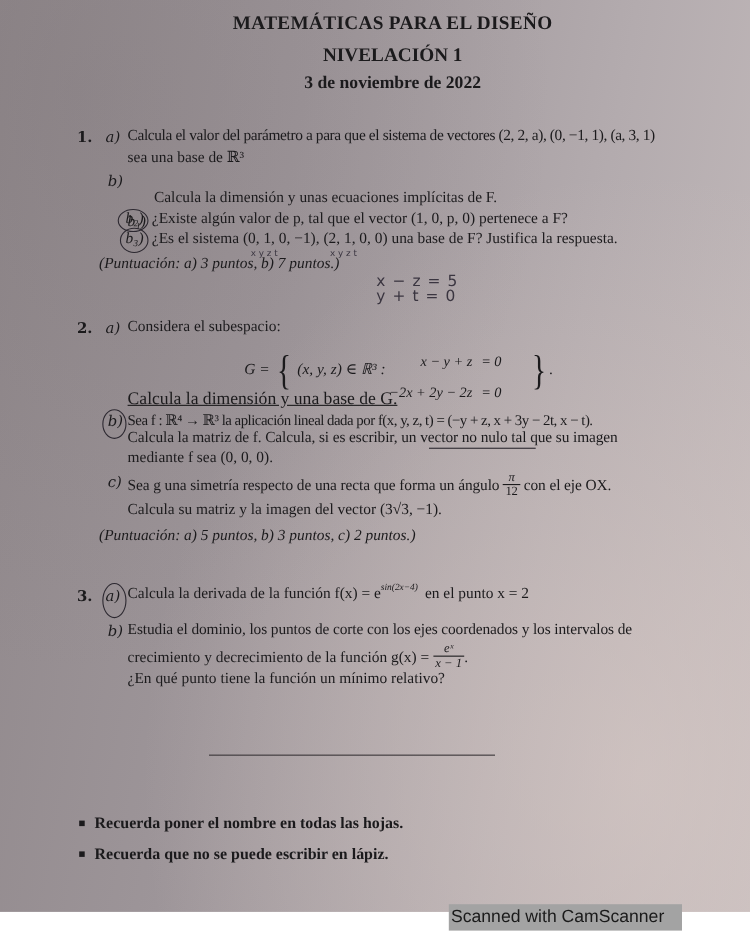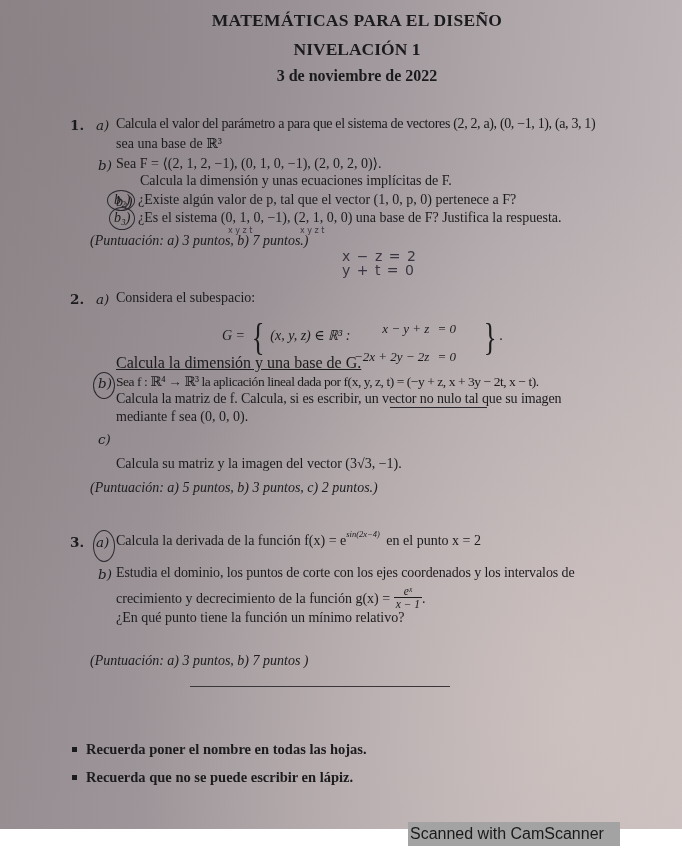--- a/index.html
+++ b/index.html
@@ -57,39 +57,38 @@
   <div class="t center hdr1" style="top:12px;">MATEMÁTICAS PARA EL DISEÑO</div>
   <div class="t center hdr2" style="top:41px;">NIVELACIÓN 1</div>
   <div class="t center hdr3" style="top:68px;">3 de noviembre de 2022</div>
 
   <div class="t bold" style="left:70px; top:117px;">1.</div>
   <div class="t it" style="left:96px; top:117px;">a)</div>
   <div class="t lm" style="left:116px; top:116px; font-size:14px; letter-spacing:-0.35px;">Calcula el valor del parámetro a para que el sistema de vectores (2, 2, a), (0, −1, 1), (a, 3, 1)</div>
   <div class="t lm" style="left:116px; top:136px; font-size:14px;">sea una base de ℝ³</div>
 
   <div class="t it" style="left:98px; top:157px;">b)</div>
-  <div class="t lm" style="left:116px; top:156px; font-size:14px;">Sea F = ⟨(2, 1, 2, −1), (0, 1, 0, −1), (2, 0, 2, 0)⟩.</div>
 
   <div class="t lm it" style="left:116px; top:173px; font-size:14px;margin-top:21px;">b₁)</div>
   <div class="t lm" style="left:140px; top:173px; font-size:14px;">Calcula la dimensión y unas ecuaciones implícitas de F.</div>
 
   <div class="circle" style="left:107px; top:190px; width:26px; height:19px;"></div>
   <div class="t lm it" style="left:114px; top:192px; font-size:14px;">b₂)</div>
   <div class="t lm" style="left:138px; top:192px; font-size:14px;">¿Existe algún valor de p, tal que el vector (1, 0, p, 0) pertenece a F?</div>
 
   <div class="circle" style="left:109px; top:207px; width:24px; height:21px;"></div>
   <div class="t lm it" style="left:114px; top:210px; font-size:14px;">b₃)</div>
   <div class="t lm" style="left:138px; top:210px; font-size:14px;">¿Es el sistema (0, 1, 0, −1), (2, 1, 0, 0) una base de F? Justifica la respuesta.</div>
 
   <div class="hand hand-small" style="left:228px; top:226px;">x  y  z  t</div>
   <div class="hand hand-small" style="left:300px; top:226px;">x  y  z  t</div>
 
   <div class="t lm it" style="left:90px; top:233px; font-size:14px;">(Puntuación: a) 3 puntos, b) 7 puntos.)</div>
 
-  <div class="hand" style="left:342px; top:248px;">x − z = 2</div>
+  <div class="hand" style="left:342px; top:248px;">x − z = 5</div>
   <div class="hand" style="left:342px; top:262px;">y + t = 0</div>
 
   <div class="t bold" style="left:70px; top:291px;">2.</div>
   <div class="t it" style="left:96px; top:291px;">a)</div>
   <div class="t lm" style="left:116px; top:290px; font-size:14px;">Considera el subespacio:</div>
 
   <div class="t lm" style="left:222px; top:309px; height:40px; line-height:40px; font-size:14px;">
     <span class="it">G =</span>
     <span class="brace">{</span>
     <span class="it">(x, y, z) ∈ ℝ³ :</span>
@@ -103,41 +102,45 @@
   <div class="t lm" style="left:116px; top:355px; font-size:16px;text-decoration:underline;">Calcula la dimensión y una base de G.</div>
 
   <div class="circle" style="left:93px; top:372px; width:20px; height:25px;"></div>
   <div class="t it" style="left:98px; top:375px;">b)</div>
   <div class="t lm" style="left:116px; top:374px; font-size:13.5px; letter-spacing:-0.45px;">Sea f : ℝ⁴ → ℝ³ la aplicación lineal dada por f(x, y, z, t) = (−y + z, x + 3y − 2t, x − t).</div>
   <div class="t lm" style="left:116px; top:391px; font-size:14px; letter-spacing:-0.1px;">Calcula la matriz de f. Calcula, si es escribir, un vector no nulo tal que su imagen</div>
   <div class="underline" style="left:390px; top:407px; width:97px;"></div>
   <div class="t lm" style="left:116px; top:409px; font-size:14px;">mediante f sea (0, 0, 0).</div>
 
   <div class="t it" style="left:98px; top:431px;">c)</div>
+  <div class="t lm" style="left:116px; top:430px; font-size:14px; letter-spacing:-0.1px;">
+    <span>Sea g una simetría respecto de una recta que forma un ángulo</span>
+    <span class="frac"><span class="num it">π</span><span class="den">12</span></span>
+    <span>con el eje OX.</span>
+  </div>
   <div class="t lm" style="left:116px; top:456px; font-size:14px;">Calcula su matriz y la imagen del vector (3√3, −1).</div>
 
   <div class="t lm it" style="left:90px; top:480px; font-size:14px;">(Puntuación: a) 5 puntos, b) 3 puntos, c) 2 puntos.)</div>
 
   <div class="t bold" style="left:70px; top:534px;">3.</div>
   <div class="circle" style="left:93px; top:530px; width:20px; height:30px;"></div>
   <div class="t it" style="left:96px; top:534px;">a)</div>
   <div class="t lm" style="left:116px; top:533px; font-size:14px;">
     <span>Calcula la derivada de la función f(x) = e</span><sup class="it" style="font-size:8.5px; position:relative; top:-2px;">sin(2x−4)</sup>
     <span style="margin-left:3px;">en el punto x = 2</span>
   </div>
 
   <div class="t it" style="left:98px; top:566px;">b)</div>
   <div class="t lm" style="left:116px; top:565px; font-size:14px; letter-spacing:-0.1px;">Estudia el dominio, los puntos de corte con los ejes coordenados y los intervalos de</div>
   <div class="t lm" style="left:116px; top:585px; font-size:14px; height:28px; line-height:28px;">
     <span>crecimiento y decrecimiento de la función g(x) =</span>
     <span class="frac"><span class="num it">eˣ</span><span class="den it">x − 1</span></span><span>.</span>
   </div>
   <div class="t lm" style="left:116px; top:610px; font-size:14px;">¿En qué punto tiene la función un mínimo relativo?</div>
 
-  <div class="t lm it" style="left:90px; top:653px; font-size:14px;">(Puntuación: a) 3 puntos, b) 7 puntos )</div>
 
   <div class="rule" style="left:190px; top:686px; width:260px;"></div>
 
   <div class="t lm bold" style="left:72px; top:741px; font-size:14.5px;"><span class="bullet-sq"></span><span>Recuerda poner el nombre en todas las hojas.</span></div>
   <div class="t lm bold" style="left:72px; top:769px; font-size:14.5px;"><span class="bullet-sq"></span><span>Recuerda que no se puede escribir en lápiz.</span></div>
 </div>
 
 <div class="footer">Scanned with CamScanner</div>
 
 </body></html>

